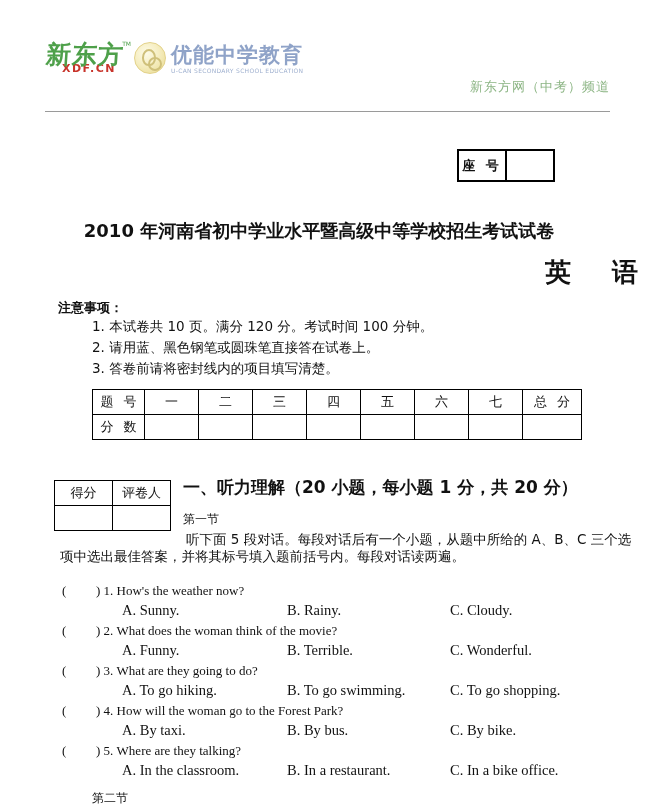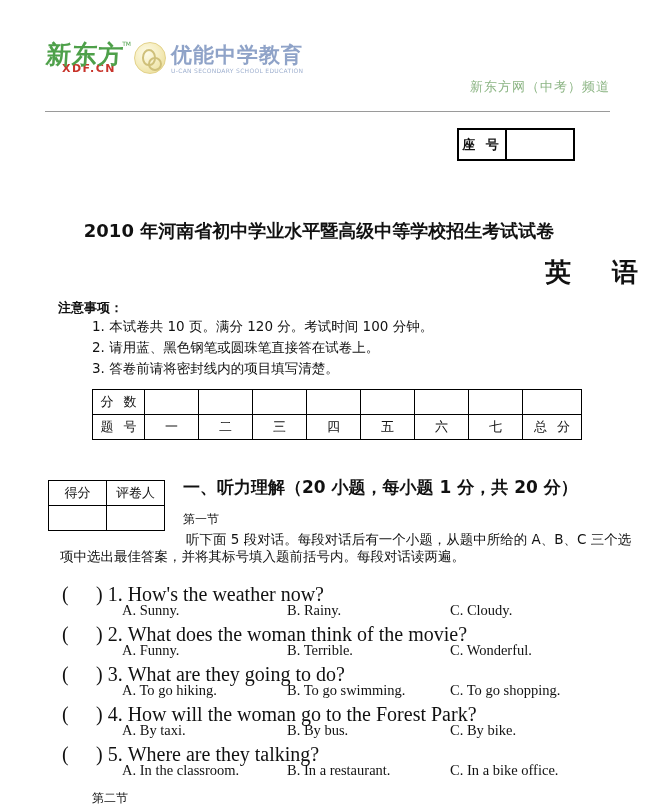--- a/index.html
+++ b/index.html
@@ -127,22 +127,22 @@
     top: 111px;
     width: 565px;
     height: 1px;
     background: #9a9a9a;
   }
 
   
   .seat-box {
     position: absolute;
     left: 457px;
-    top: 128px;
-    width: 118px;
+    top: 149px;
+    width: 98px;
     height: 33px;
     border: 2px solid #000;
     display: flex;
     box-sizing: border-box;
   }
   .seat-label {
     width: 48px;
     border-right: 2px solid #000;
     display: flex;
     align-items: center;
@@ -228,21 +228,21 @@
   }
   .score-table .total-cell {
     width: 58px;
     letter-spacing: 3px;
     text-indent: 3px;
   }
 
   
   .grader-box {
     position: absolute;
-    left: 48px;
+    left: 54px;
     top: 480px;
     border-collapse: collapse;
   }
   .grader-box td {
     border: 1.6px solid #000;
     width: 57px;
     height: 24px;
     text-align: center;
     vertical-align: middle;
     font-family: "DejaVu Sans", sans-serif;
@@ -286,21 +286,21 @@
     width: 592px;
   }
   .question-row {
     position: relative;
     height: 40px;
   }
   .q-stem {
     position: absolute;
     left: 0;
     top: 0;
-    font-size: 20px;
+    font-size: 13px;
     white-space: nowrap;
   }
   .q-paren-open {
     display: inline-block;
     width: 10px;
   }
   .q-paren-blank {
     display: inline-block;
     width: 24px;
   }
@@ -367,41 +367,41 @@
 <div class="notes-title">注意事项：</div>
 <div class="notes-list">
   <div class="note-item">1. 本试卷共 10 页。满分 120 分。考试时间 100 分钟。</div>
   <div class="note-item">2. 请用蓝、黑色钢笔或圆珠笔直接答在试卷上。</div>
   <div class="note-item">3. 答卷前请将密封线内的项目填写清楚。</div>
 </div>
 
 <table class="score-table">
   <tbody>
       <tr>
-    <td class="label-cell">分 数</td>
-    <td></td>
-    <td></td>
-    <td></td>
-    <td></td>
-    <td></td>
-    <td></td>
-    <td></td>
-    <td></td>
-  </tr>
-  <tr>
     <td class="label-cell">题 号</td>
     <td class="head-cell">一</td>
     <td class="head-cell">二</td>
     <td class="head-cell">三</td>
     <td class="head-cell">四</td>
     <td class="head-cell">五</td>
     <td class="head-cell">六</td>
     <td class="head-cell">七</td>
     <td class="total-cell">总 分</td>
   </tr>
+  <tr>
+    <td class="label-cell">分 数</td>
+    <td></td>
+    <td></td>
+    <td></td>
+    <td></td>
+    <td></td>
+    <td></td>
+    <td></td>
+    <td></td>
+  </tr>
 </tbody>
   </table>
 
 <table class="grader-box">
   <tbody>
       <tr>
     <td>得分</td>
     <td>评卷人</td>
   </tr>
   <tr>

